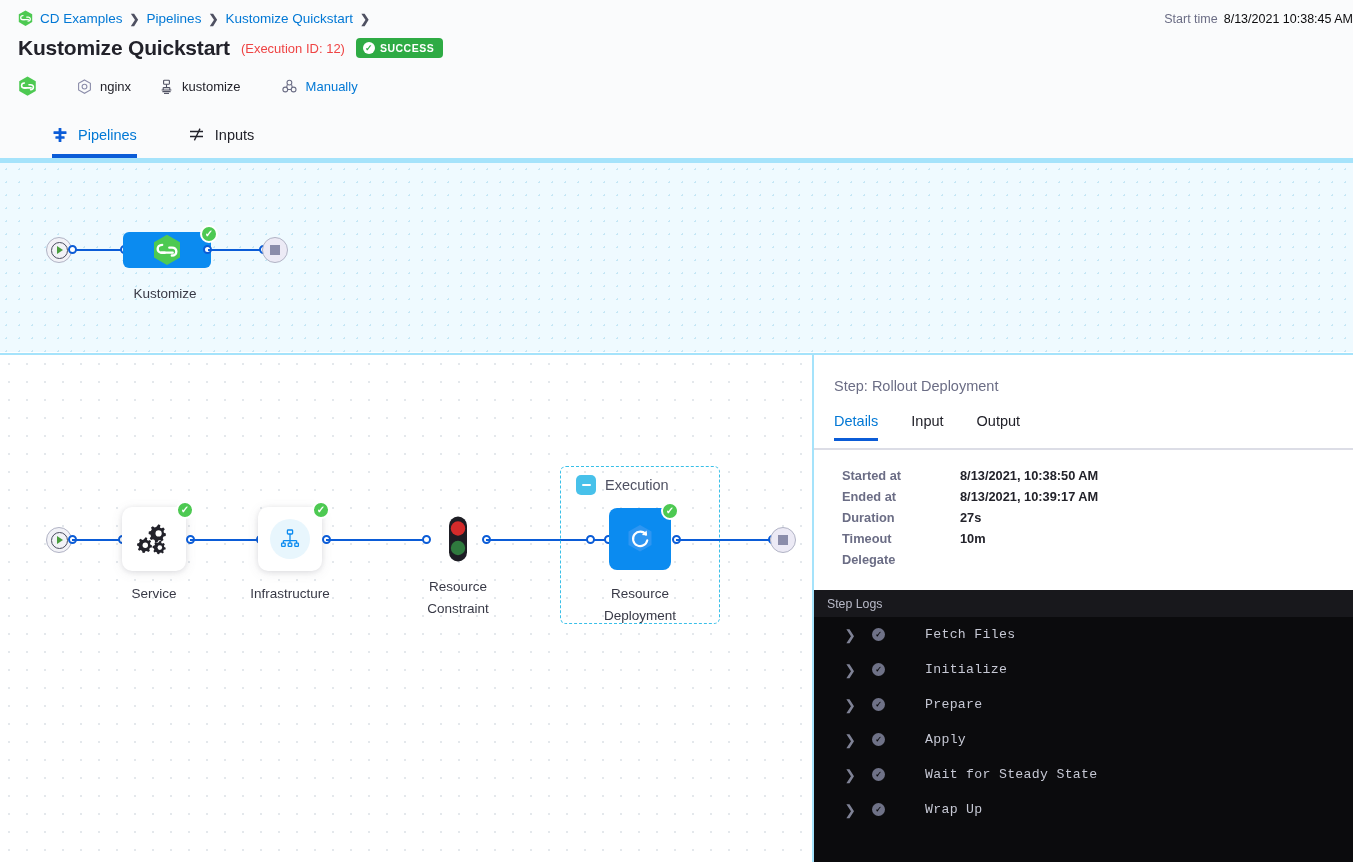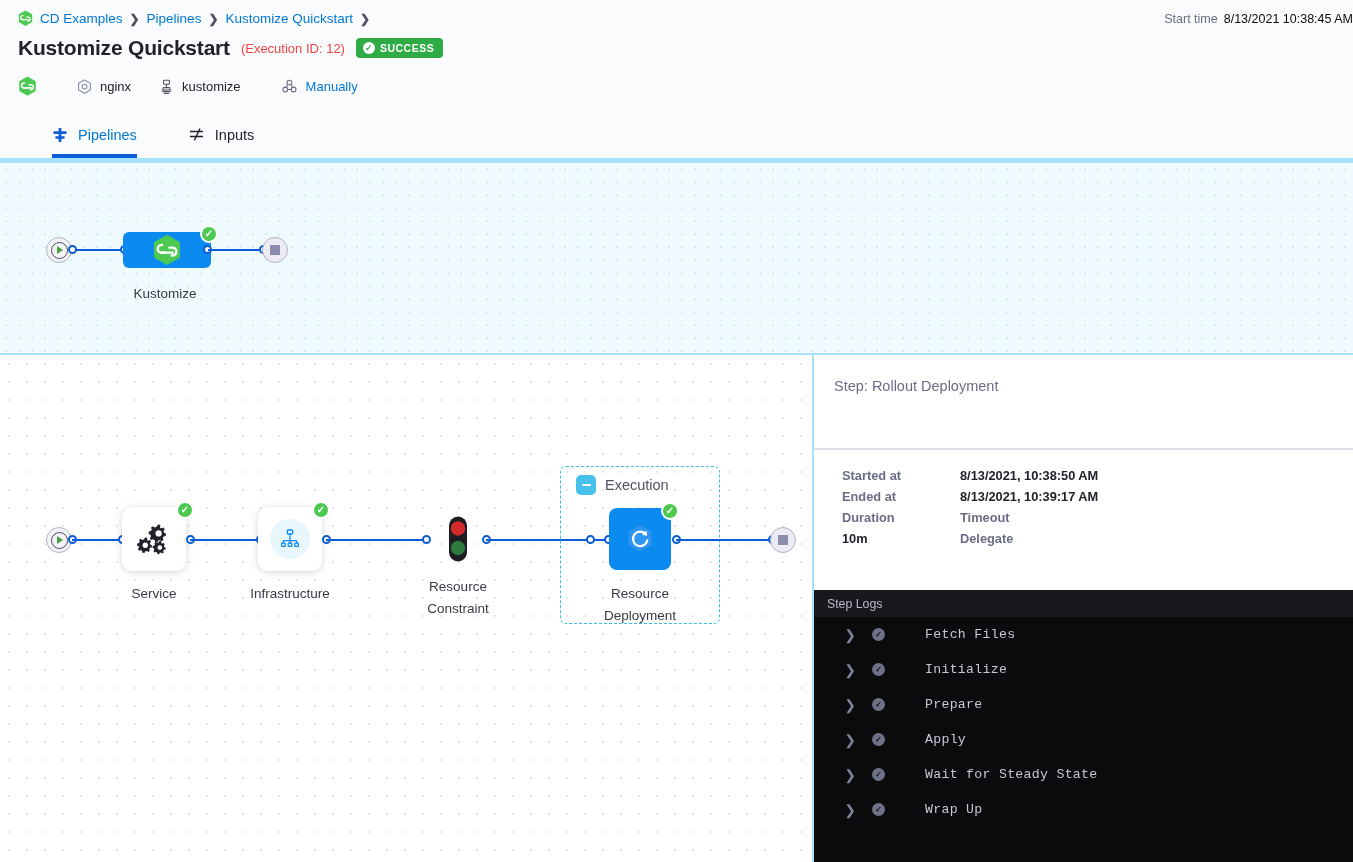--- a/index.html
+++ b/index.html
@@ -494,30 +494,36 @@
     <div class="dotnode" style="left:768px; top:180px;"></div>
 
     <div class="end-circle" style="left:770px; top:172px;">
       <span class="end-sq"></span>
     </div>
   </div>
 
   <div class="right-panel">
     <div class="rp-title">Step: Rollout Deployment</div>
 
+    <div class="rp-tabs">
+      <span class="rp-tab active">Details</span>
+      <span class="rp-tab">Input</span>
+      <span class="rp-tab">Output</span>
+    </div>
     <div class="rp-tabs-rule"></div>
 
     <div class="rp-grid">
       <span class="rp-key">Started at</span>
       <span class="rp-val">8/13/2021, 10:38:50 AM</span>
 
       <span class="rp-key">Ended at</span>
       <span class="rp-val">8/13/2021, 10:39:17 AM</span>
 
       <span class="rp-key">Duration</span>
+      <span class="rp-val">27s</span>
 
       <span class="rp-key">Timeout</span>
       <span class="rp-val">10m</span>
 
       <span class="rp-key">Delegate</span>
     </div>
   </div>
 
   <div class="logs">
     <div class="logs-head">

